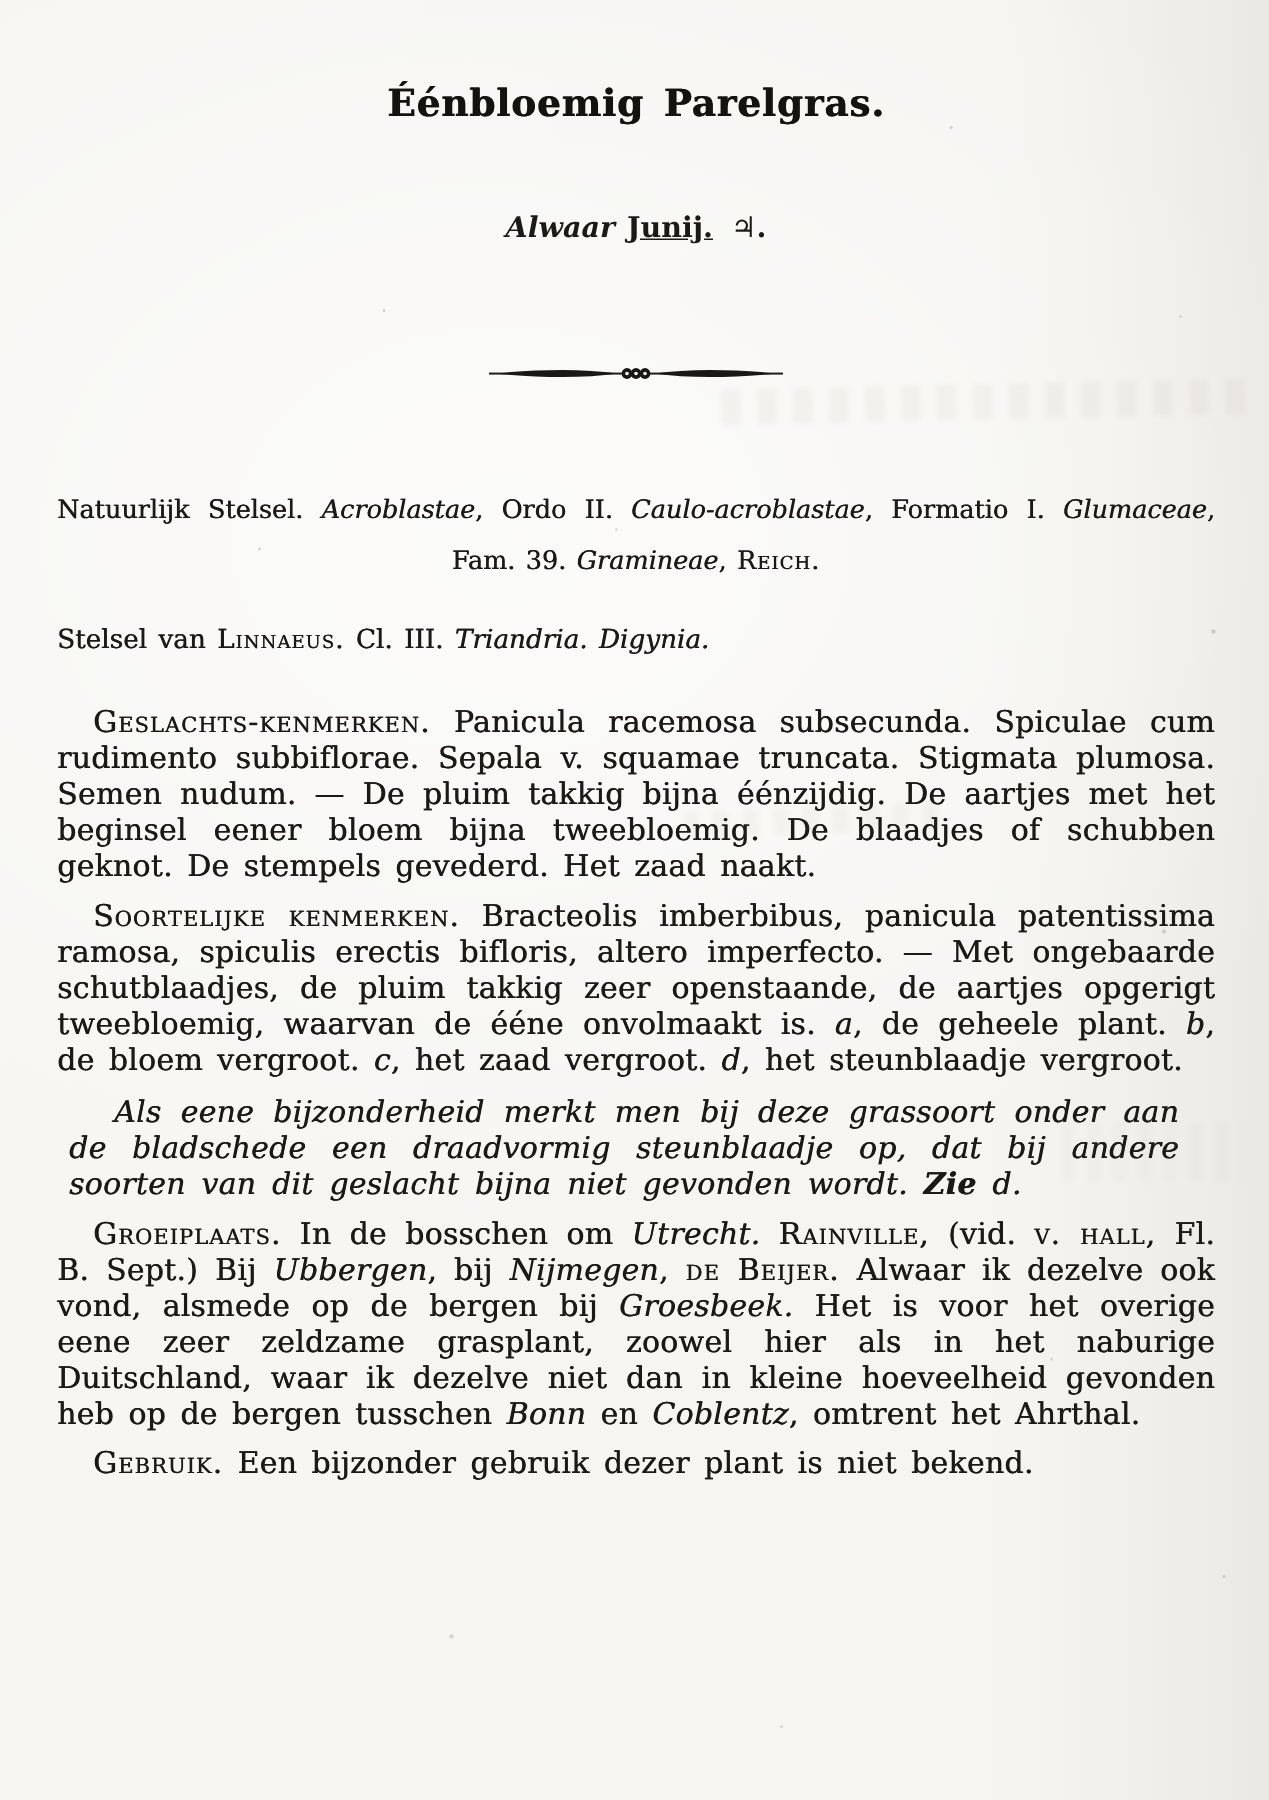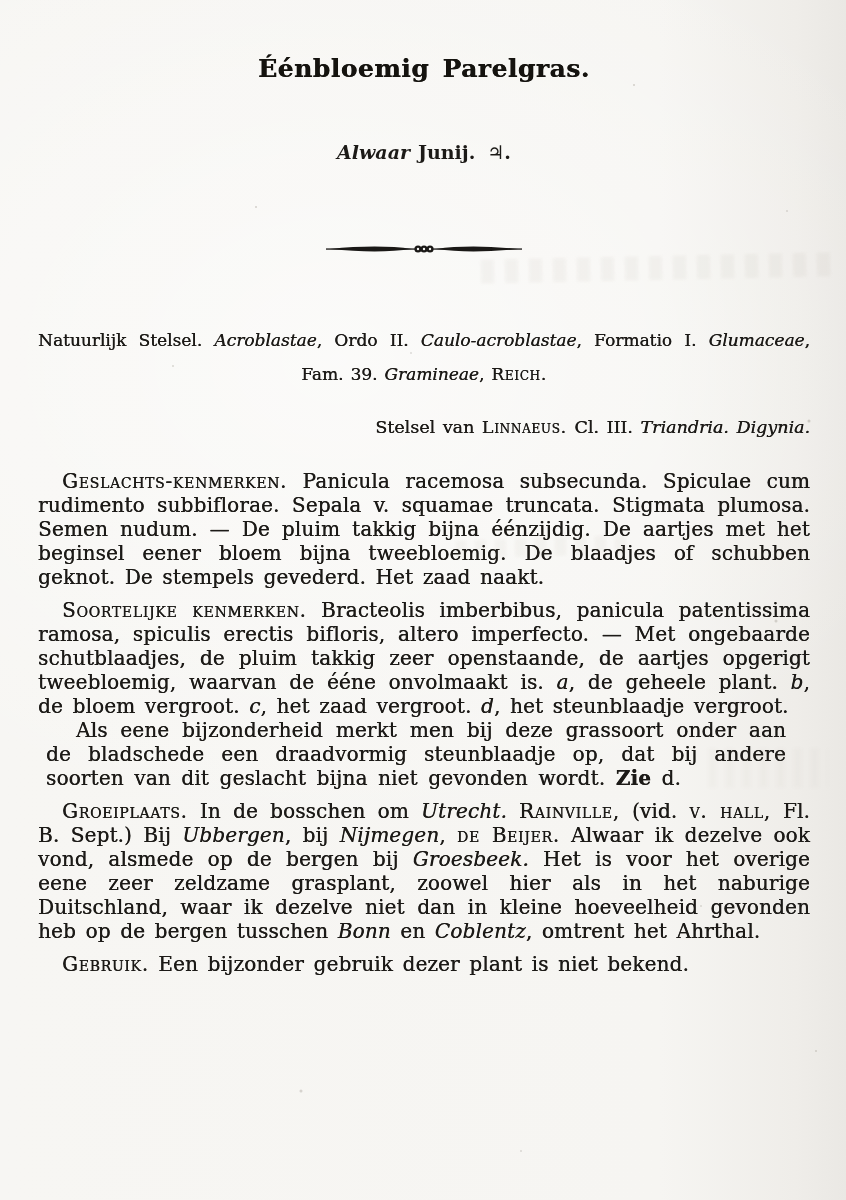--- a/index.html
+++ b/index.html
@@ -31,44 +31,44 @@
     margin:54px 0 0;text-align:center;font-weight:bold;
     font-size:25px;color:#15130f;letter-spacing:.5px;word-spacing:4px;
     text-shadow:.4px 0 0 #15130f;
   }
   p{margin:0;}
   .german{margin-top:50px;font-size:18px;}
   .bloom{margin-top:58px;text-align:center;font-size:19px;font-weight:bold;}
   .bi{font-weight:bold;font-style:italic;}
   .b{font-weight:bold;}
   .gap{margin-left:12px;}
-  .gap-sm{margin-left:8px;}
+  .gap-sm{margin-left:8px;text-decoration:underline;}
   
   .divider{margin-top:78px;text-align:center;line-height:0;}
   
   .natural{
     margin-top:66px;font-size:17px;line-height:34px;
     text-align:justify;text-align-last:center;word-spacing:1.5px;
     text-shadow:.3px 0 0 currentColor;
   }
   .linnaeus{
-    margin-top:26px;text-align:right;font-size:17.5px;
+    margin-top:26px;text-align:left;font-size:17.5px;
     word-spacing:2px;text-shadow:.3px 0 0 currentColor;
   }
   
   .body-text{margin-top:32px;}
   .body-text p{
     font-size:20px;line-height:24px;text-align:justify;
     word-spacing:3px;letter-spacing:.15px;
     text-shadow:.3px 0 0 currentColor;
   }
   .body-text p.std{text-indent:24px;margin-top:9px;}
   .body-text p.first{margin-top:0;}
   .body-text p.note{
-    text-indent:30px;
+    font-style:italic;text-indent:30px;margin-top:11px;
     padding:0 24px 0 8px;word-spacing:4px;
   }
   
   .run{}
   .run-i{font-style:italic;}
   .run-b{font-weight:bold;}
   .run-sc{font-variant-caps:small-caps;letter-spacing:.7px;margin-top:20px;}
   
   .ghost{position:absolute;pointer-events:none;filter:blur(1.6px);}
   .ghost-a{

